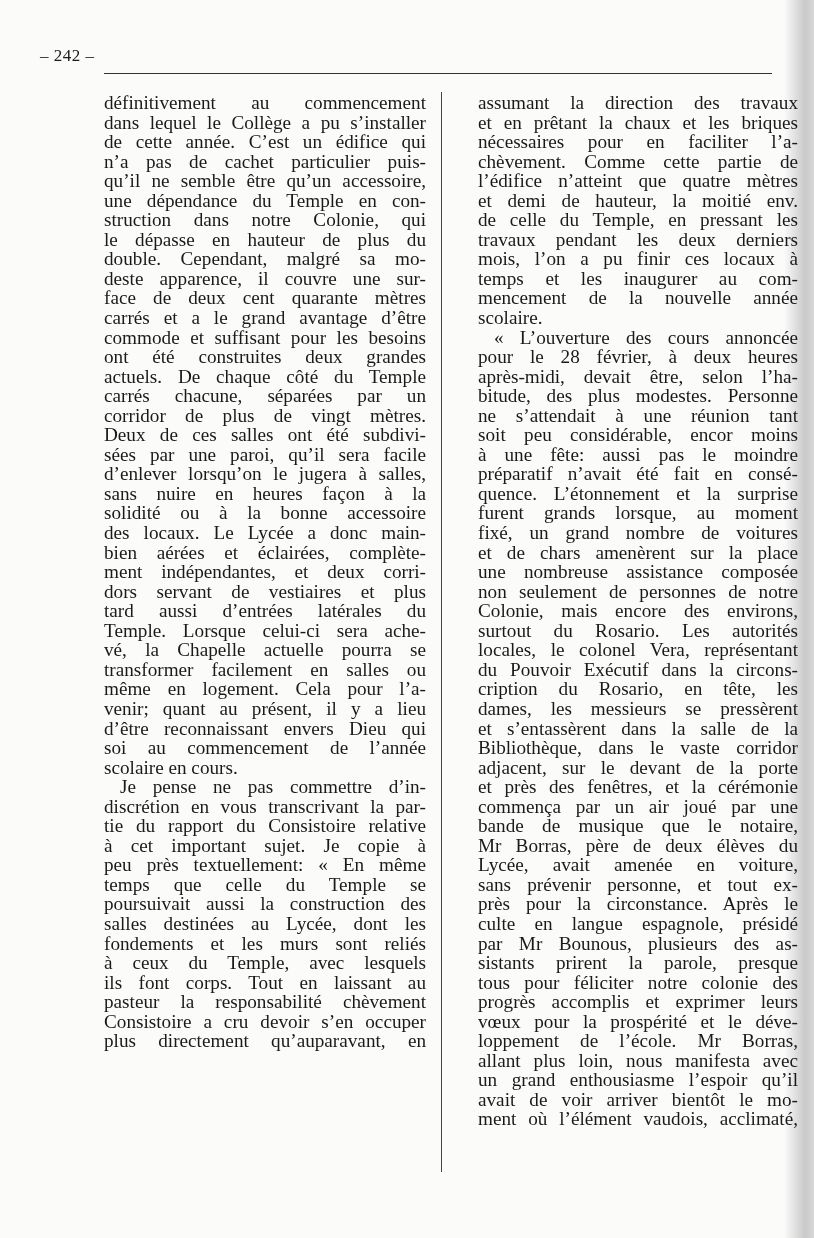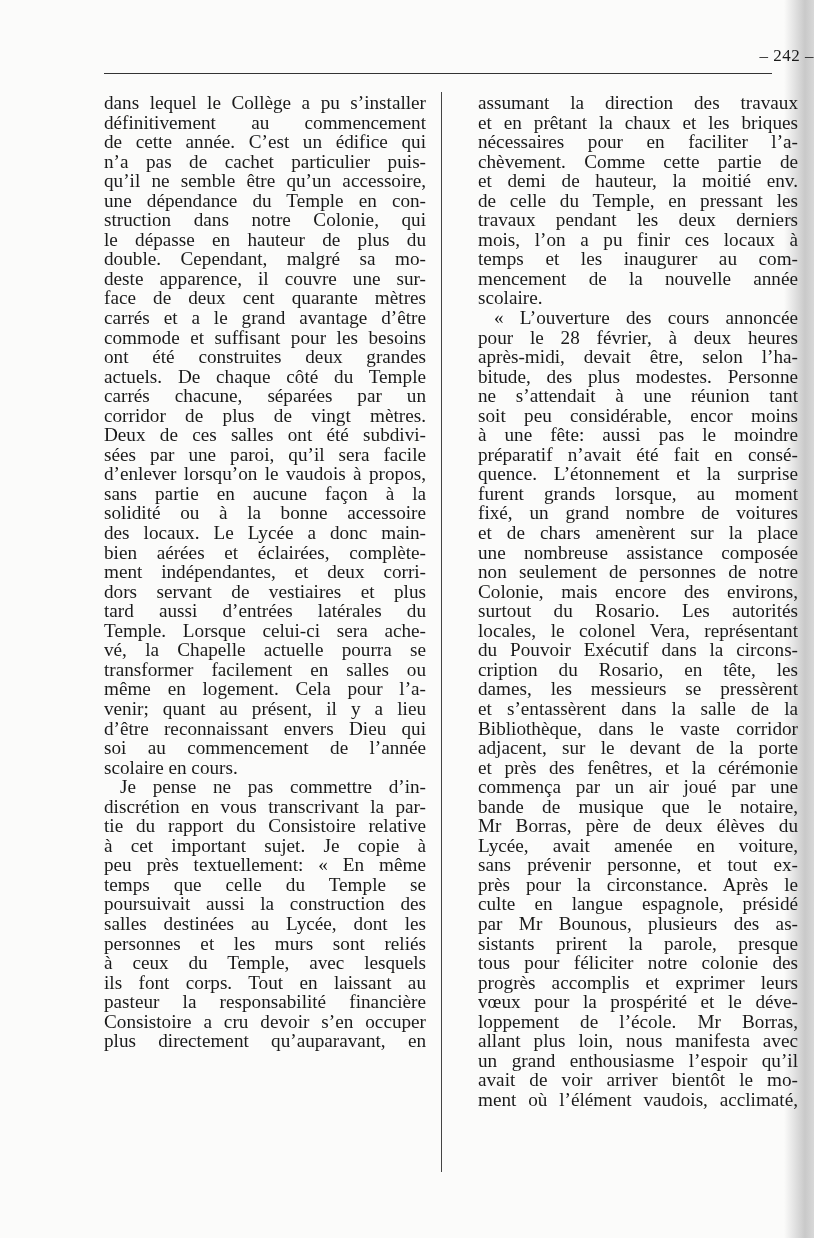--- a/index.html
+++ b/index.html
@@ -8,21 +8,21 @@
     background: #fbfbfa;
     position: relative;
     font-family: "Liberation Serif", "DejaVu Serif", serif;
     color: #1a1a1a;
   }
   .page-edge {
     position: absolute; top: 0; right: 0; width: 30px; height: 1238px;
     background: linear-gradient(to right, rgba(250,250,250,0) 0%, #e2e2e2 35%, #c9c9c9 70%, #d8d8d8 100%);
   }
   .header {
-    position: absolute; top: 46px; left: 0; width: 900px; text-align: right;
+    position: absolute; top: 46px; left: 0; width: 900px; text-align: left;
     font-size: 17px; letter-spacing: 0.5px;
   }
   .header-rule {
     position: absolute; top: 73px; left: 104px; width: 668px; height: 0;
     border-top: 1.5px solid #333;
   }
   .column-rule {
     position: absolute; top: 92px; left: 441px; width: 0; height: 1080px;
     border-left: 1.3px solid #444;
   }
@@ -43,41 +43,41 @@
 </head>
 <body>
 
 <div class="page-edge"></div>
 
 <div class="header" style="width:814px;left:0;padding-left:40px;box-sizing:border-box;">– 242 –</div>
 <div class="header-rule"></div>
 <div class="column-rule"></div>
 
 <div class="col left" id="col-left">
+    <span class="line">définitivement au commencement</span>
     <span class="line">dans lequel le Collège a pu s’installer</span>
-    <span class="line">définitivement au commencement</span>
     <span class="line">de cette année. C’est un édifice qui</span>
     <span class="line">n’a pas de cachet particulier puis-</span>
     <span class="line">qu’il ne semble être qu’un accessoire,</span>
     <span class="line">une dépendance du Temple en con-</span>
     <span class="line">struction dans notre Colonie, qui</span>
     <span class="line">le dépasse en hauteur de plus du</span>
     <span class="line">double. Cependant, malgré sa mo-</span>
     <span class="line">deste apparence, il couvre une sur-</span>
     <span class="line">face de deux cent quarante mètres</span>
     <span class="line">carrés et a le grand avantage d’être</span>
     <span class="line">commode et suffisant pour les besoins</span>
     <span class="line">ont été construites deux grandes</span>
     <span class="line">actuels. De chaque côté du Temple</span>
     <span class="line">carrés chacune, séparées par un</span>
     <span class="line">corridor de plus de vingt mètres.</span>
     <span class="line">Deux de ces salles ont été subdivi-</span>
     <span class="line">sées par une paroi, qu’il sera facile</span>
-    <span class="line">d’enlever lorsqu’on le vaudois à propos,</span>
-    <span class="line">sans partie en aucune façon à la</span>
+    <span class="line">d’enlever lorsqu’on le jugera à salles,</span>
+    <span class="line">sans nuire en heures façon à la</span>
     <span class="line">solidité ou à la bonne accessoire</span>
     <span class="line">des locaux. Le Lycée a donc main-</span>
     <span class="line">bien aérées et éclairées, complète-</span>
     <span class="line">ment indépendantes, et deux corri-</span>
     <span class="line">dors servant de vestiaires et plus</span>
     <span class="line">tard aussi d’entrées latérales du</span>
     <span class="line">Temple. Lorsque celui-ci sera ache-</span>
     <span class="line">vé, la Chapelle actuelle pourra se</span>
     <span class="line">transformer facilement en salles ou</span>
     <span class="line">même en logement. Cela pour l’a-</span>
@@ -86,32 +86,33 @@
     <span class="line">soi au commencement de l’année</span>
     <span class="line last">scolaire en cours.</span>
     <span class="line indent">Je pense ne pas commettre d’in-</span>
     <span class="line">discrétion en vous transcrivant la par-</span>
     <span class="line">tie du rapport du Consistoire relative</span>
     <span class="line">à cet important sujet. Je copie à</span>
     <span class="line">peu près textuellement: « En même</span>
     <span class="line">temps que celle du Temple se</span>
     <span class="line">poursuivait aussi la construction des</span>
     <span class="line">salles destinées au Lycée, dont les</span>
-    <span class="line">personnes et les murs sont reliés</span>
+    <span class="line">fondements et les murs sont reliés</span>
     <span class="line">à ceux du Temple, avec lesquels</span>
     <span class="line">ils font corps. Tout en laissant au</span>
-    <span class="line">pasteur la responsabilité financière</span>
+    <span class="line">pasteur la responsabilité chèvement</span>
     <span class="line">Consistoire a cru devoir s’en occuper</span>
     <span class="line">plus directement qu’auparavant, en</span>
   </div>
 <div class="col right" id="col-right">
     <span class="line">assumant la direction des travaux</span>
     <span class="line">et en prêtant la chaux et les briques</span>
     <span class="line">nécessaires pour en faciliter l’a-</span>
     <span class="line">chèvement. Comme cette partie de</span>
+    <span class="line">l’édifice n’atteint que quatre mètres</span>
     <span class="line">et demi de hauteur, la moitié env.</span>
     <span class="line">de celle du Temple, en pressant les</span>
     <span class="line">travaux pendant les deux derniers</span>
     <span class="line">mois, l’on a pu finir ces locaux à</span>
     <span class="line">temps et les inaugurer au com-</span>
     <span class="line">mencement de la nouvelle année</span>
     <span class="line last">scolaire.</span>
     <span class="line indent">« L’ouverture des cours annoncée</span>
     <span class="line">pour le 28 février, à deux heures</span>
     <span class="line">après-midi, devait être, selon l’ha-</span>

